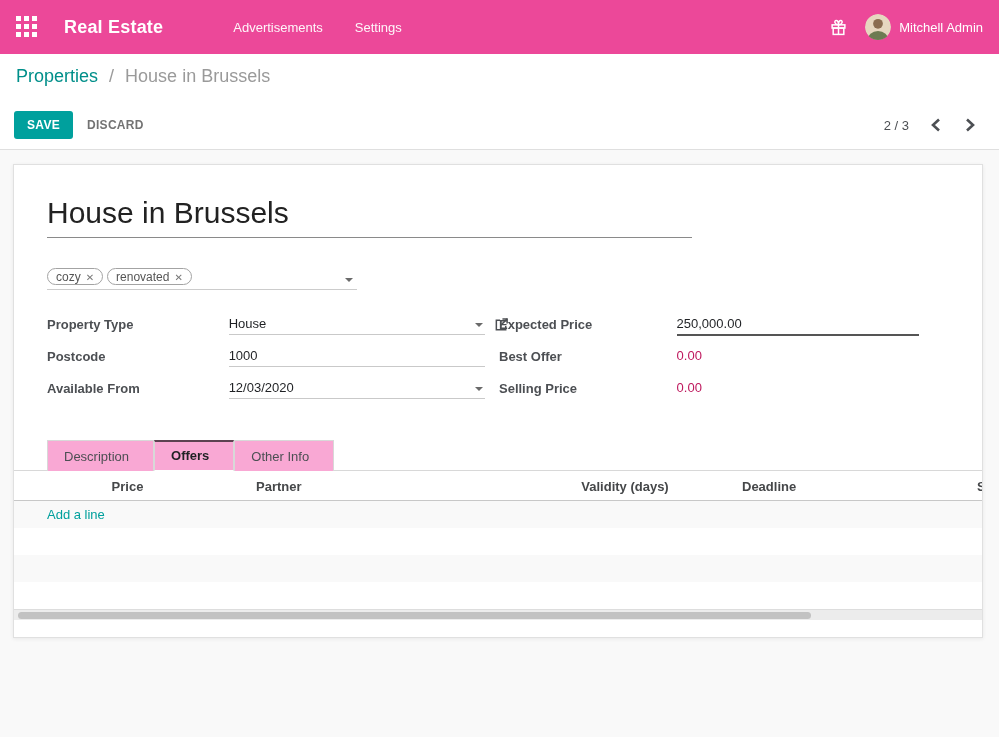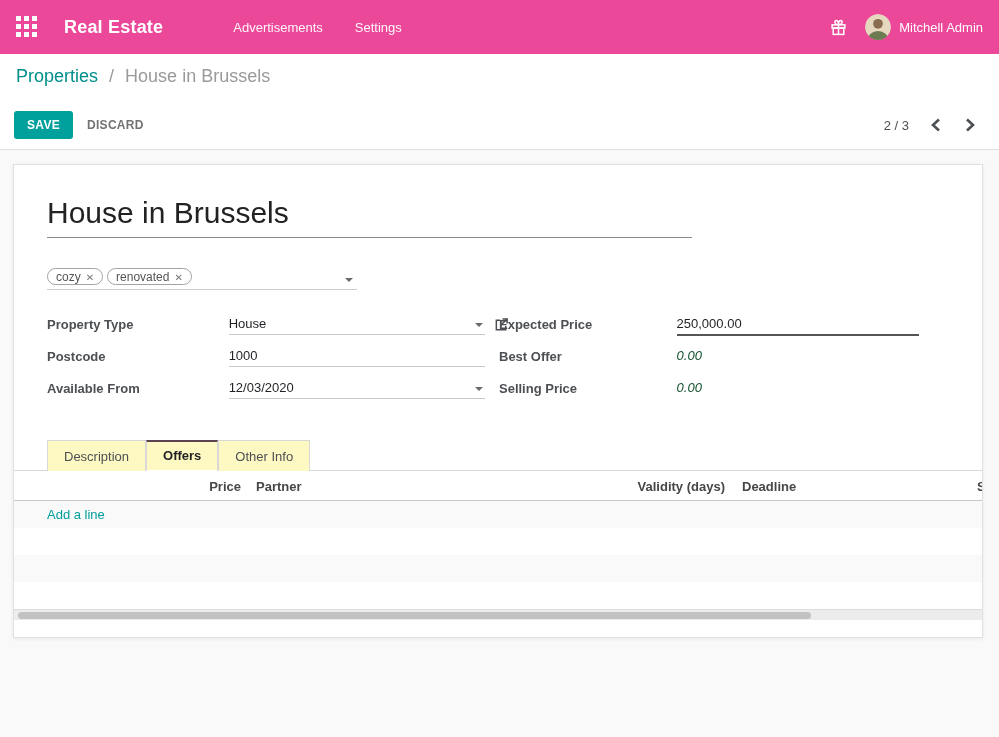--- a/index.html
+++ b/index.html
@@ -75,39 +75,39 @@
   .col-right { margin-left: 14px; width: 420px; }
   .field-row { display: flex; align-items: flex-start; margin-bottom: 11px; min-height: 21px; gap: 30px; }
   .field-label { font-weight: bold; color: #4c4f53; font-size: 13px; padding-top: 1px; }
   .col-left .field-label { width: 152px; }
   .col-right .field-label { width: 154px; }
   .field-value { position: relative; }
   .col-left .field-value { width: 257px; }
   .col-right .field-value { width: 253px; }
   .value-input { border-bottom: 1px solid #c9c9c9; padding: 0 14px 3px 0; font-size: 13px; color: #1f2124; }
   .value-input.focused { border-bottom: 2px solid #555; }
-  .value-readonly { font-size: 13px; color: #14532d; font-style: italic; }
+  .value-readonly { font-size: 13px; color: #be185d; }
   .field-caret { position: absolute; right: 2px; top: 7px; cursor: pointer; }
   .ext-link { position: absolute; right: -24px; top: 1px; width: 15px; height: 15px; cursor: pointer; }
 
   
   .tabs { display: flex; margin-top: 28px; padding-left: 33px; border-bottom: 1px solid #d8d8d8; }
   .tab {
-    border: 1px solid #d8d8d8; border-bottom: none; background: #fef9c3;
-    padding: 8px 16px 7px 16px; font-size: 13px; color: #4c4f53; cursor: pointer;
+    border: 1px solid #d8d8d8; border-bottom: none; background: #f9a8d4;
+    padding: 8px 24px 7px 16px; font-size: 13px; color: #4c4f53; cursor: pointer;
     margin-bottom: -1px; position: relative;
   }
   .tab.active { font-weight: bold; color: #1f2124; border-top: 2px solid #5c4251; padding-top: 6px;
     border-bottom: 1px solid #fff; }
 
   
   .o-list { position: relative; }
   .o-list-header { position: relative; height: 30px; border-bottom: 1px solid #c8c8c8;
     font-weight: bold; color: #454749; font-size: 13px; overflow: hidden; }
-  .o-list-header span { position: absolute; top: 8px; white-space: nowrap; }
+  .o-list-header span { position: absolute; top: 8px; white-space: nowrap; text-align: center; }
   .th-price   { left: 0; width: 227px; text-align: right; }
   .th-partner { left: 242px; }
   .th-validity{ left: 511px; width: 200px; text-align: right; }
   .th-deadline{ left: 728px; }
   .th-status  { left: 963px; }
   .o-list-row { height: 27px; display: flex; align-items: center; }
   .row-striped { background: #f9f9f9; }
   .add-line { color: #00a09d; font-size: 13px; margin-left: 33px; cursor: pointer; text-decoration: none; }
 
   

